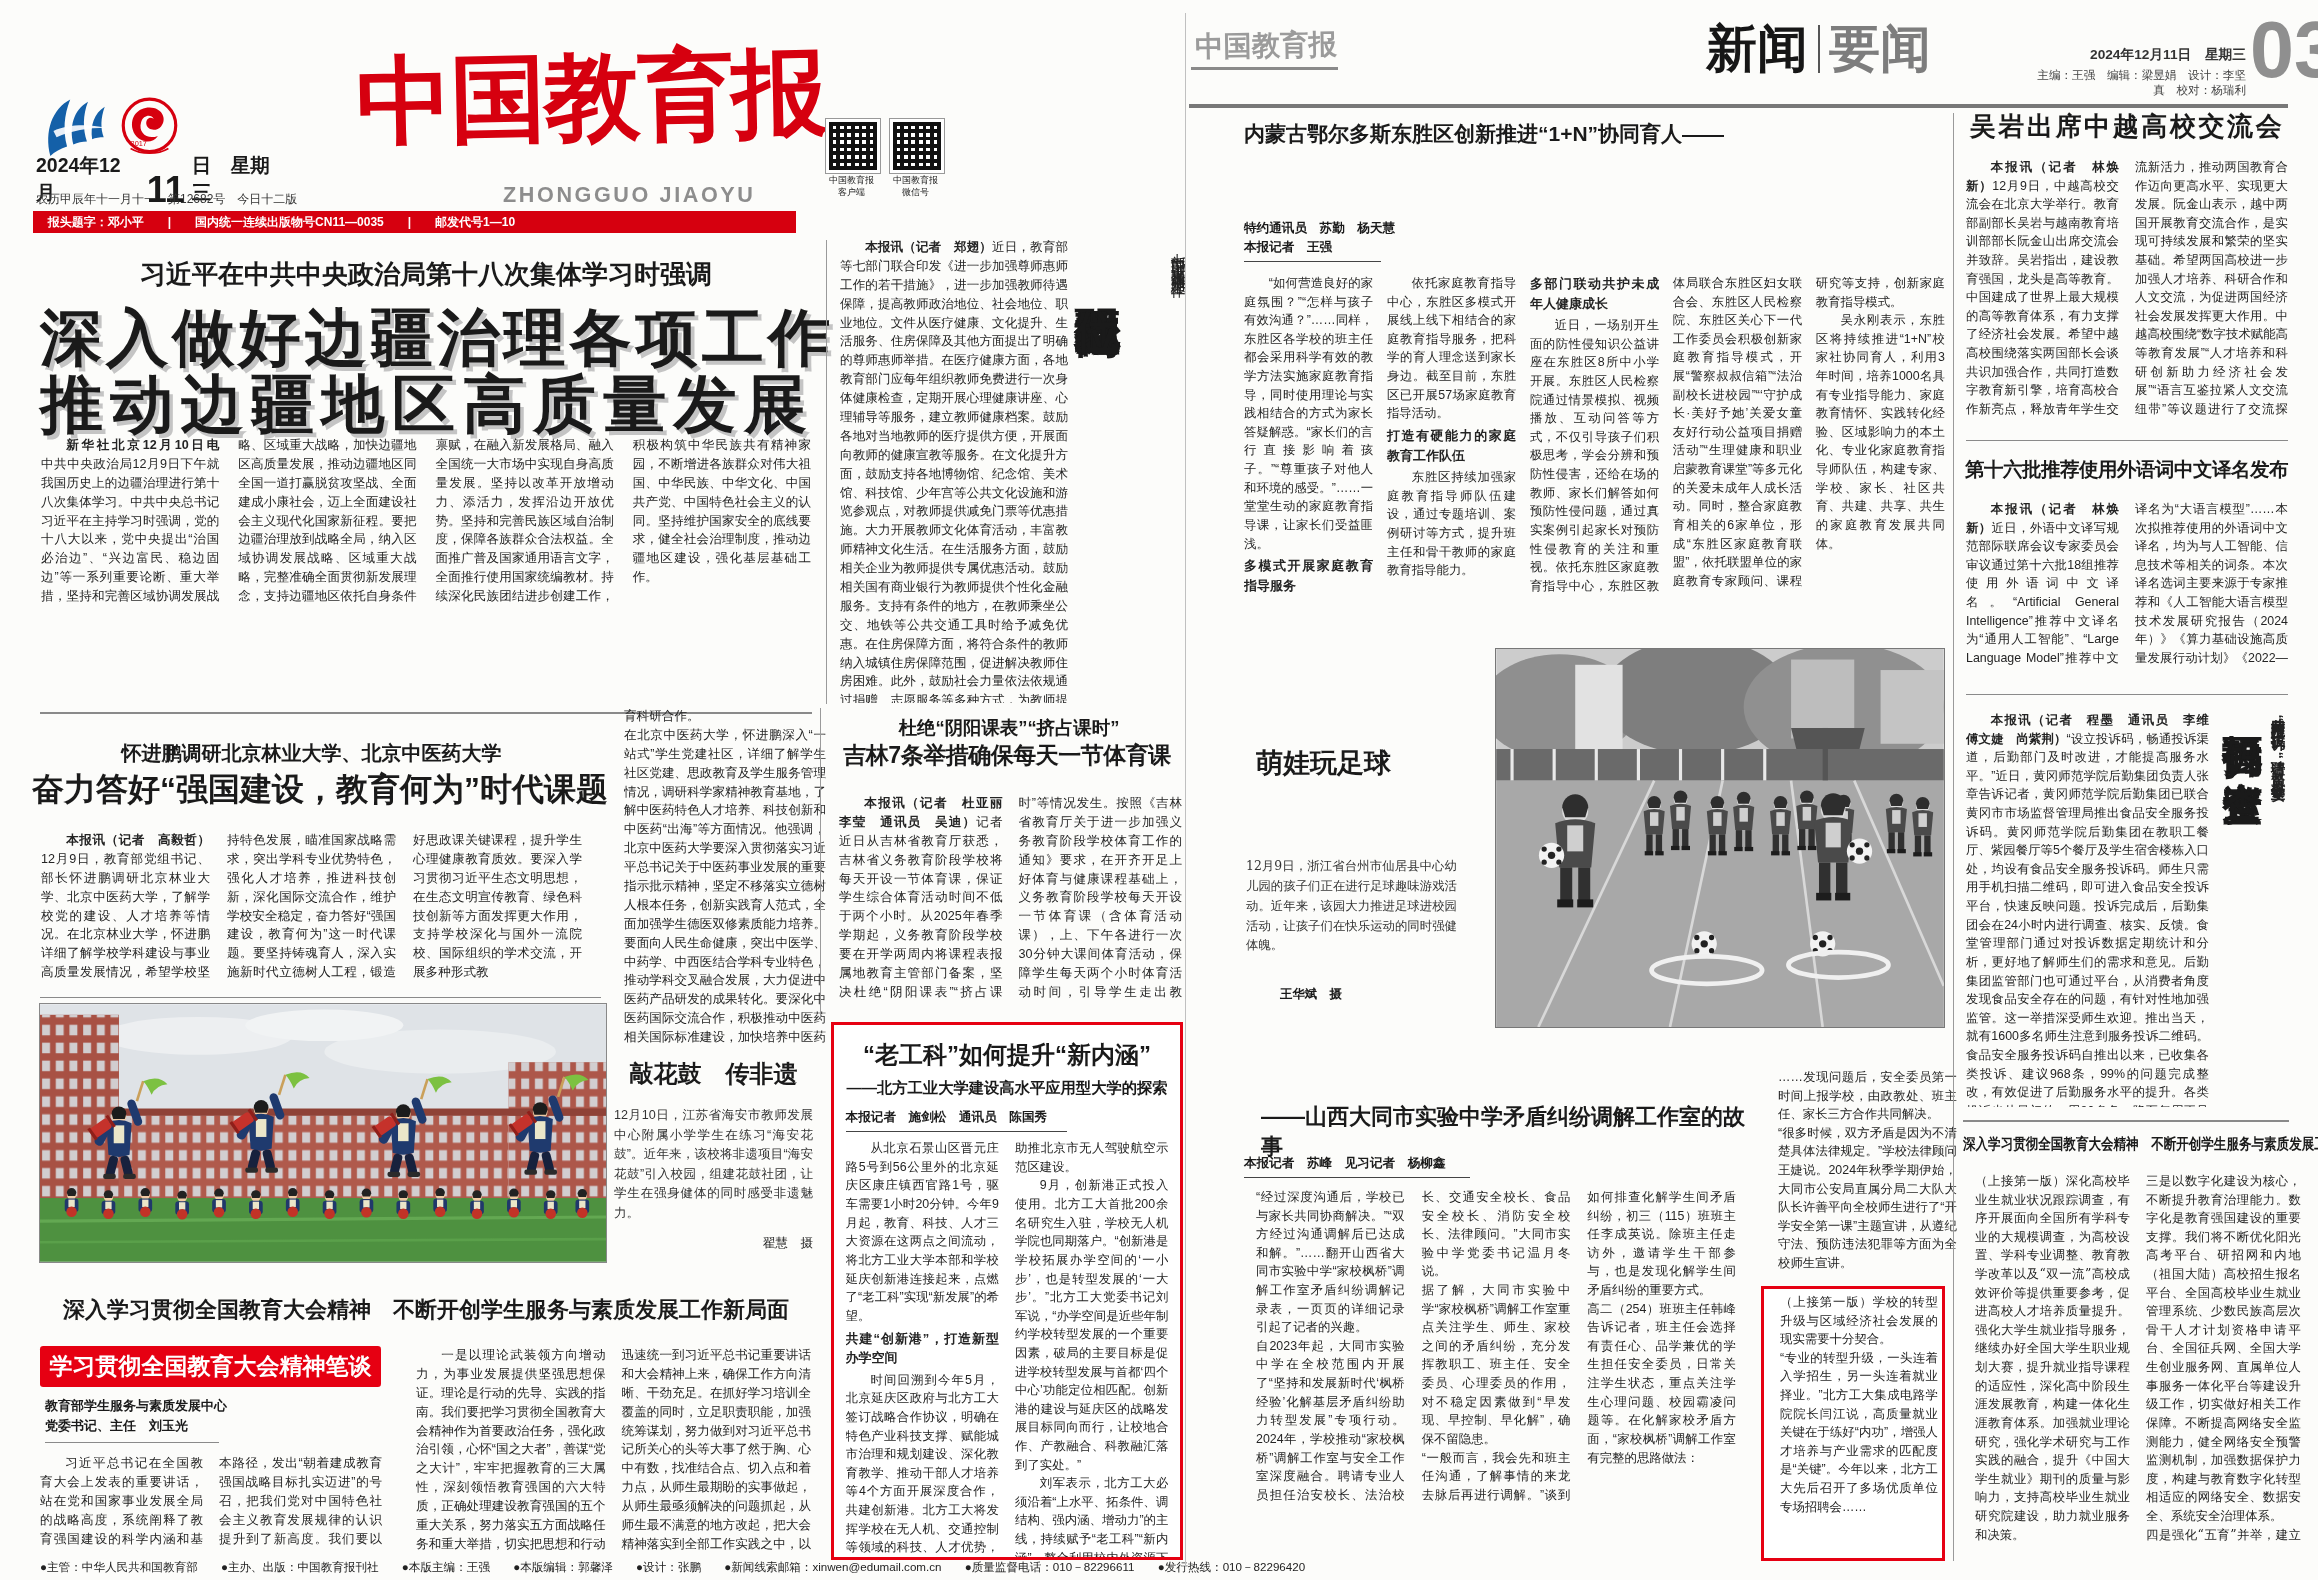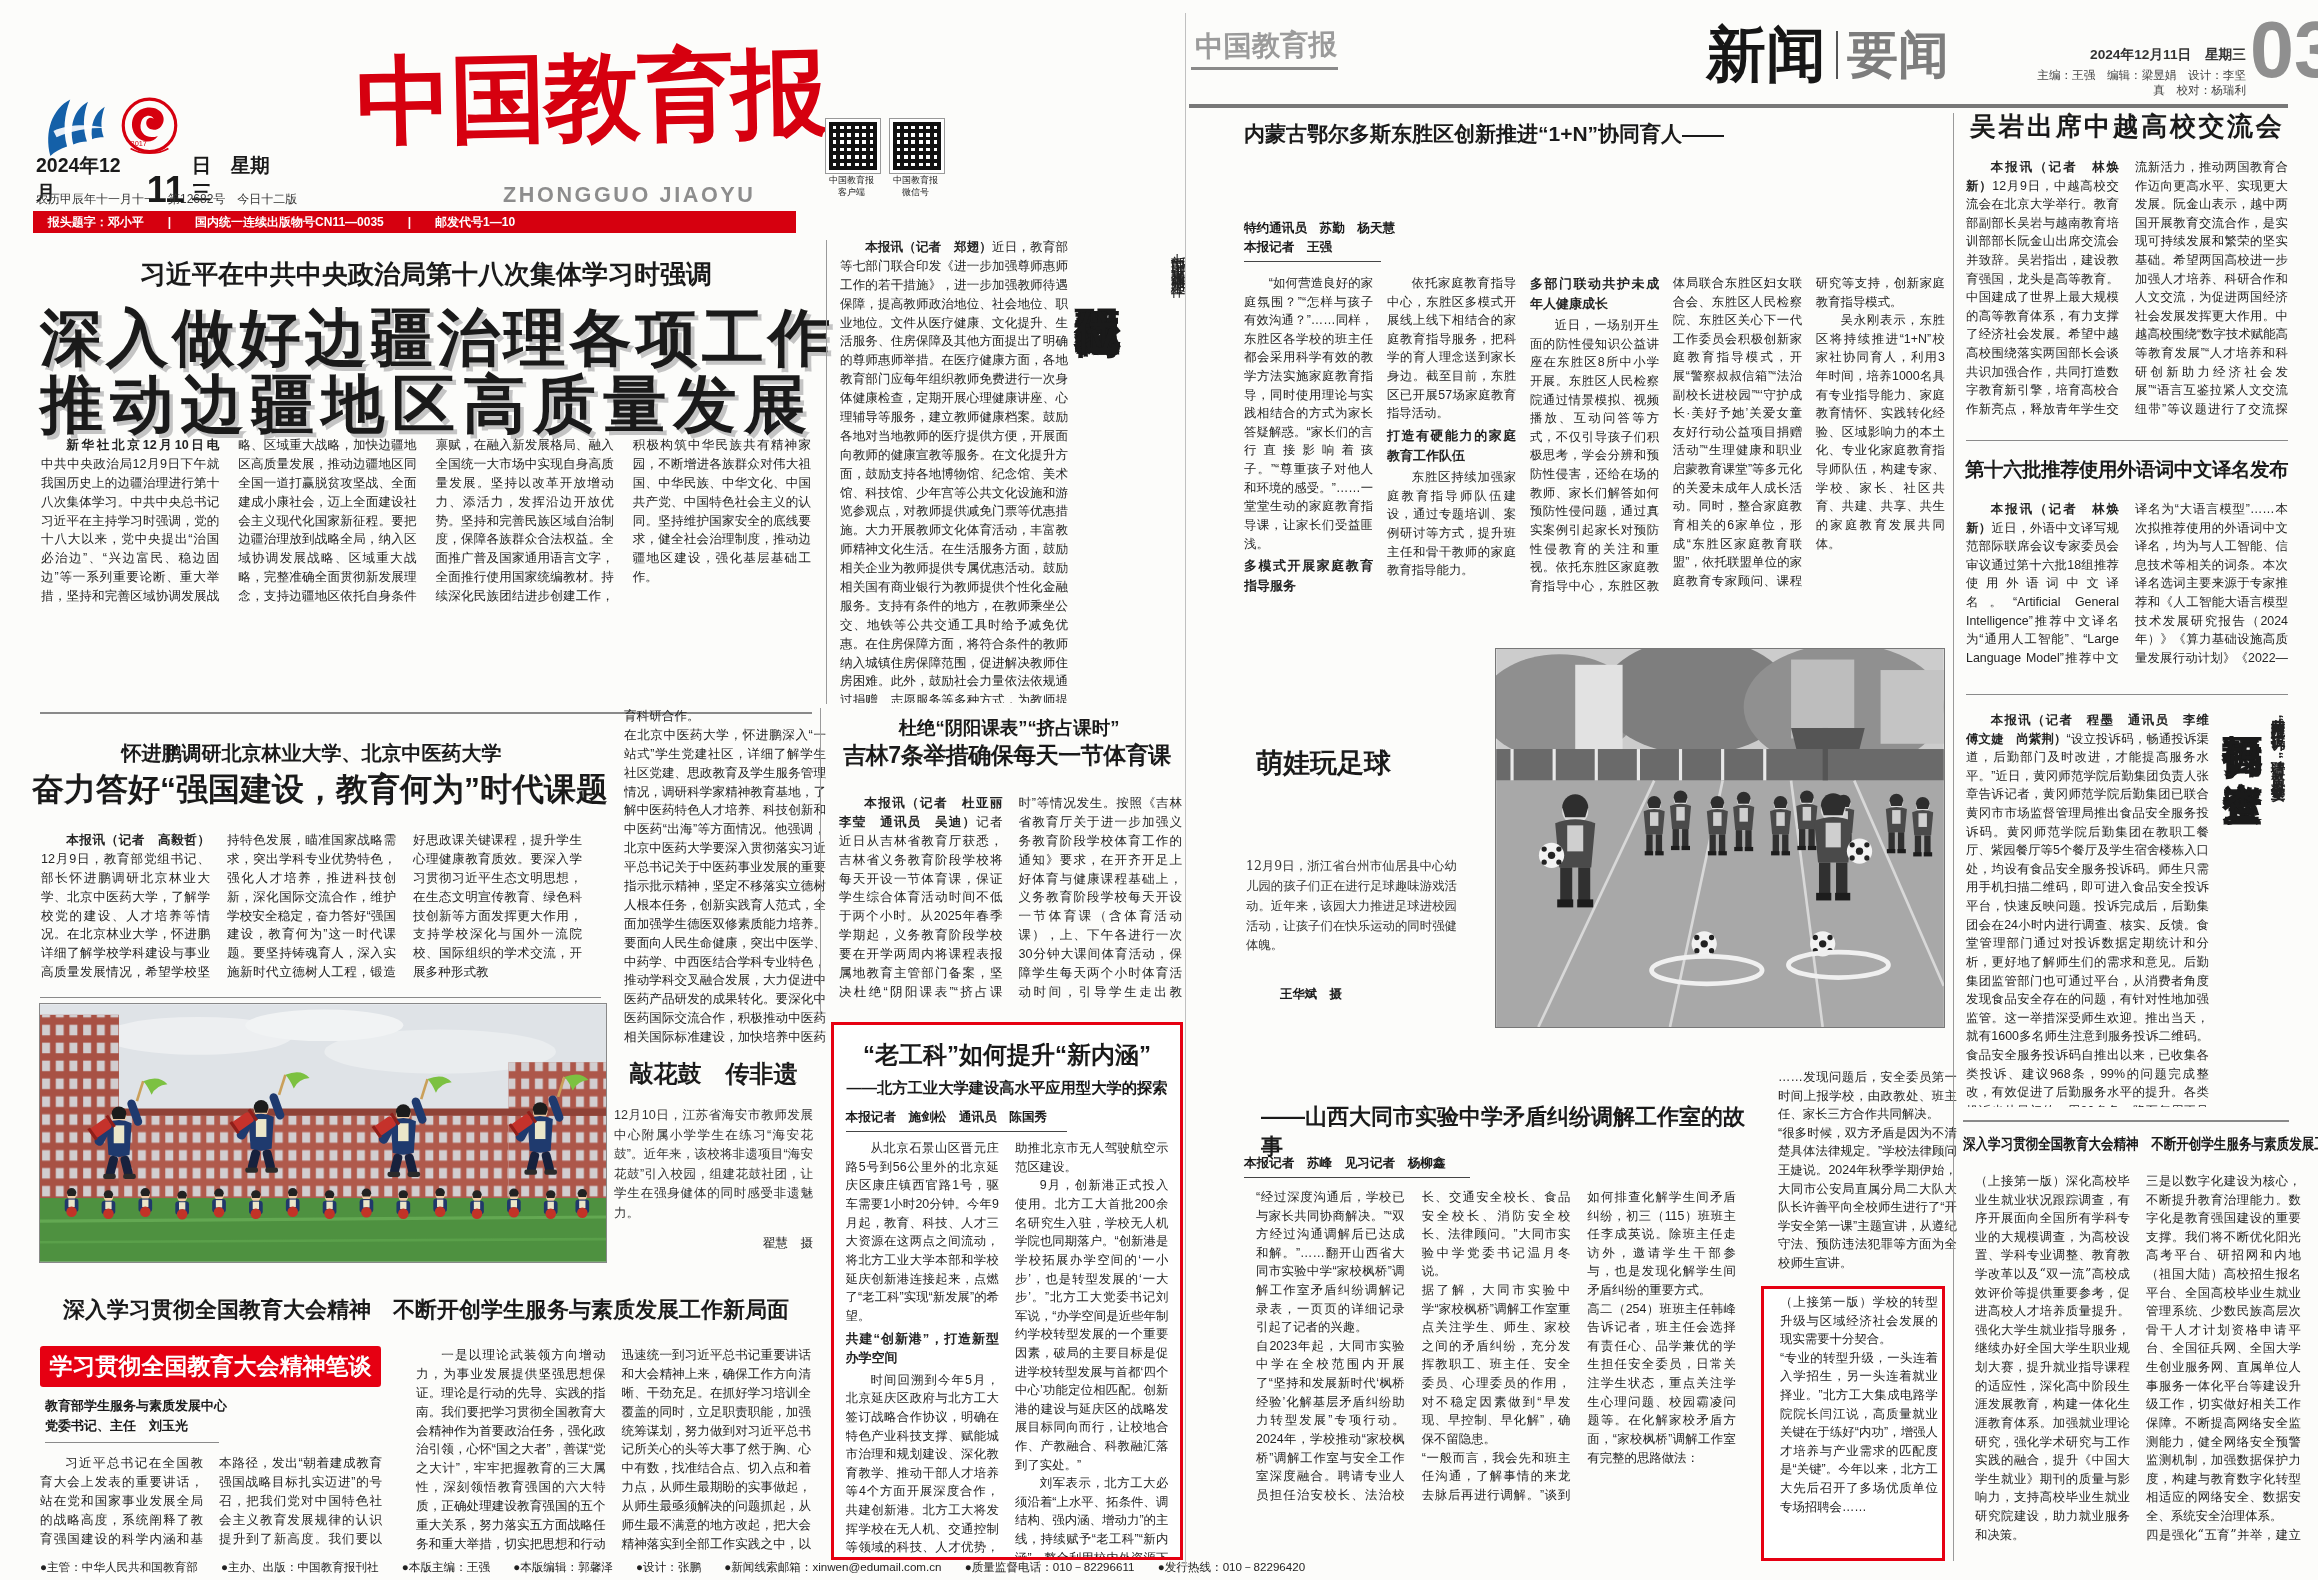--- a/index.html
+++ b/index.html
@@ -208,21 +208,21 @@
     </div>
   </div>
 
   <div class="abs" style="left:40px;top:1560px;width:1142px;font-size:11.6px;color:#222;white-space:nowrap;">●主管：中华人民共和国教育部　　●主办、出版：中国教育报刊社　　●本版主编：王强　　●本版编辑：郭馨泽　　●设计：张鹏　　●新闻线索邮箱：xinwen@edumail.com.cn　　●质量监督电话：010－82296611　　●发行热线：010－82296420</div>
 
   <div class="abs" style="left:1185px;top:13px;width:1.1px;height:1554px;background:#c0c0c0;"></div>
 
   <div class="abs serif b" style="left:1195px;top:27px;font-size:28.4px;color:#9b9b9b;transform:rotate(-1deg);">中国教育报</div>
   <div class="abs" style="left:1191px;top:67px;width:147px;height:3.2px;background:#8a8a8a;"></div>
   <div class="abs" style="left:1706px;top:14.7px;display:flex;align-items:center;gap:9.5px;">
-    <span class="b9" style="font-size:60px;color:#161616;">新闻</span>
+    <span class="b9" style="font-size:51px;color:#161616;">新闻</span>
     <span style="display:inline-block;width:2.1px;height:48px;background:#555;"></span>
     <span class="b9" style="font-size:51px;color:#7d7d7d;">要闻</span>
   </div>
   <div class="abs rt" style="left:2054px;top:46px;width:192px;font-size:13.7px;font-weight:bold;color:#333;">2024年12月11日　星期三</div>
   <div class="abs rt" style="left:2033px;top:68px;width:213px;font-size:11.6px;color:#444;">主编：王强　编辑：梁昱娟　设计：李坚真　校对：杨瑞利</div>
   <div class="abs b9" style="left:2250px;top:9.5px;font-size:79px;color:#8f8f8f;line-height:1;">03</div>
   <div class="abs" style="left:1189px;top:104px;width:1099px;height:4.2px;background:#787878;"></div>
 
   <div class="abs b" style="left:1244px;top:120px;width:506px;font-size:21px;">内蒙古鄂尔多斯东胜区创新推进“1+N”协同育人——</div>
   <div class="abs b" style="left:1244px;top:220px;width:169px;font-size:12.6px;">特约通讯员　苏勤　杨天慧</div>

